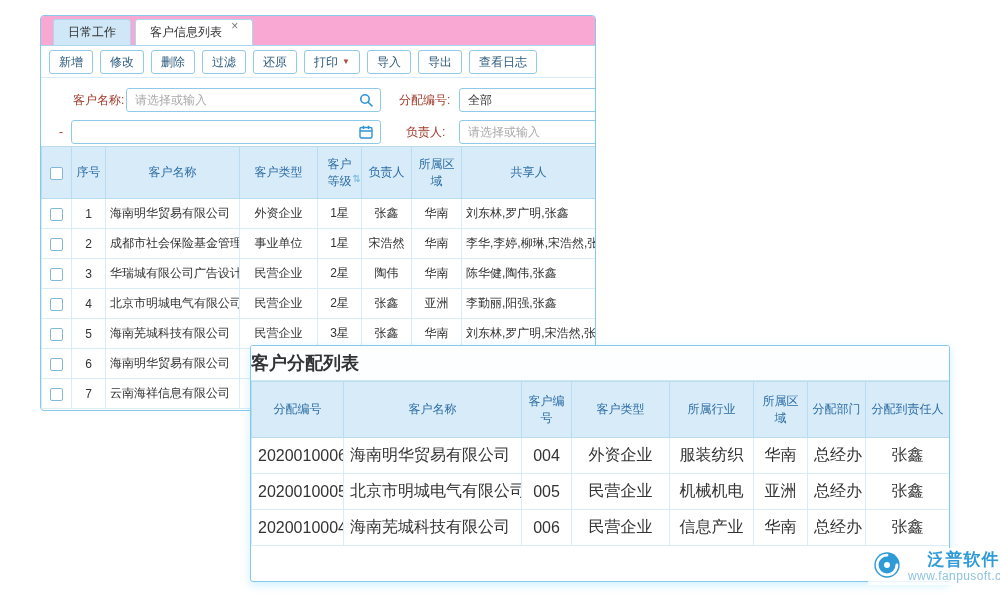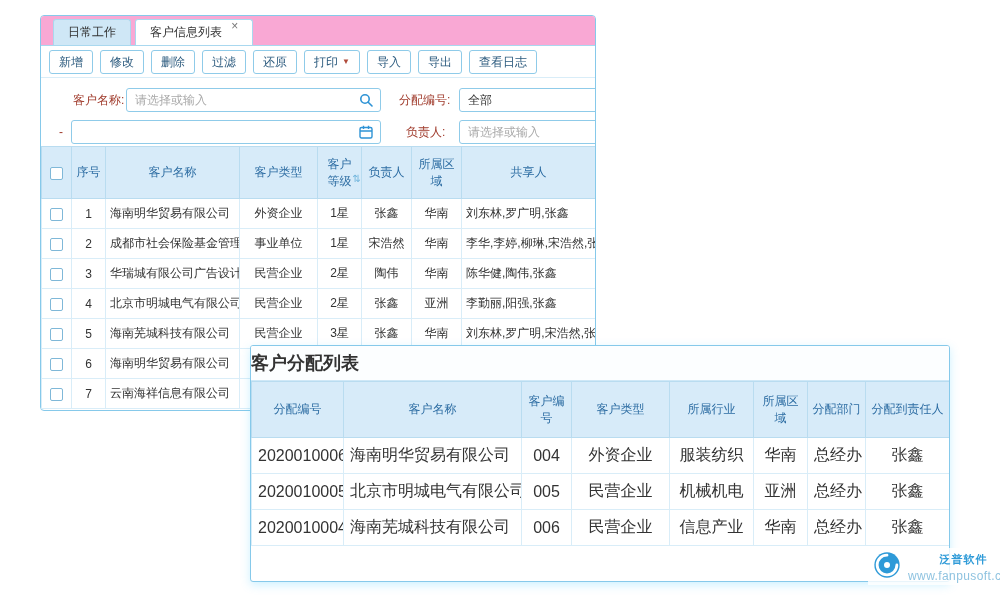--- a/index.html
+++ b/index.html
@@ -90,21 +90,21 @@
   th.th-d-region { padding:0 10px; }
   th.th-d-dept   { padding:0 8px; }
   th.th-d-assignee { padding:0 21px; }
 
   
   .watermark {
     position:absolute; left:868px; top:548px; z-index:9; display:flex; align-items:center; gap:6px;
     background:rgba(255,255,255,0.82); padding:2px 4px;
   }
   .wm-text { display:flex; flex-direction:column; align-items:center; }
-  .wm-brand { font-size:11px; font-weight:bold; color:#2f9bd8; letter-spacing:1px; line-height:19px; }
+  .wm-brand { font-size:17px; font-weight:bold; color:#2f9bd8; letter-spacing:1px; line-height:19px; }
   .wm-url { font-size:12px; color:#8fc3e0; letter-spacing:0.4px;text-align:right; }
 </style>
 </head>
 <body>
 
 <div class="main-panel">
 
   <div class="tabbar">
     <div class="tab">日常工作</div>
     <div class="tab active">

